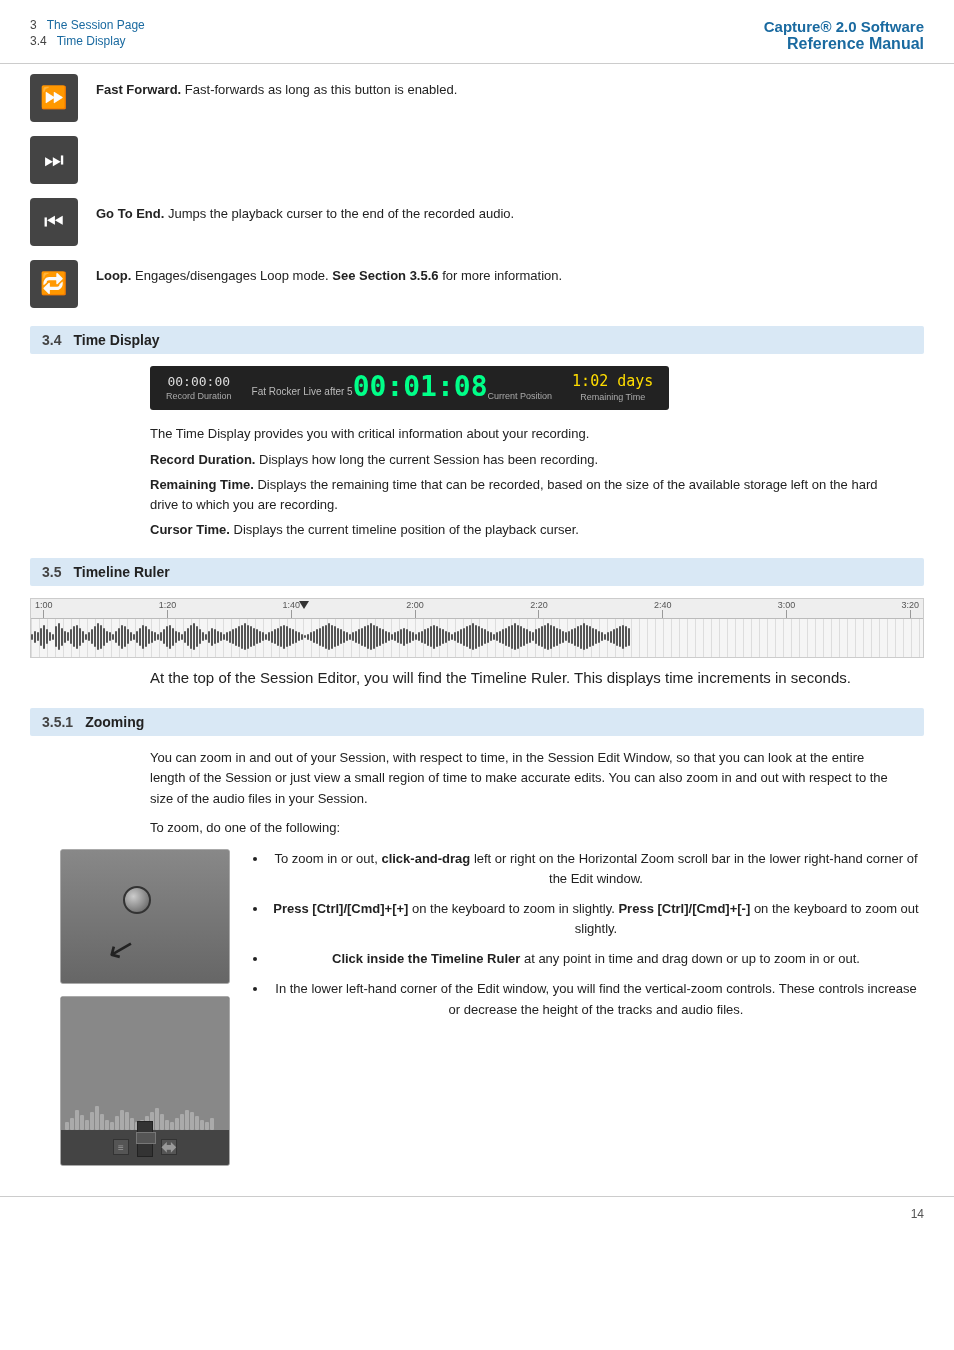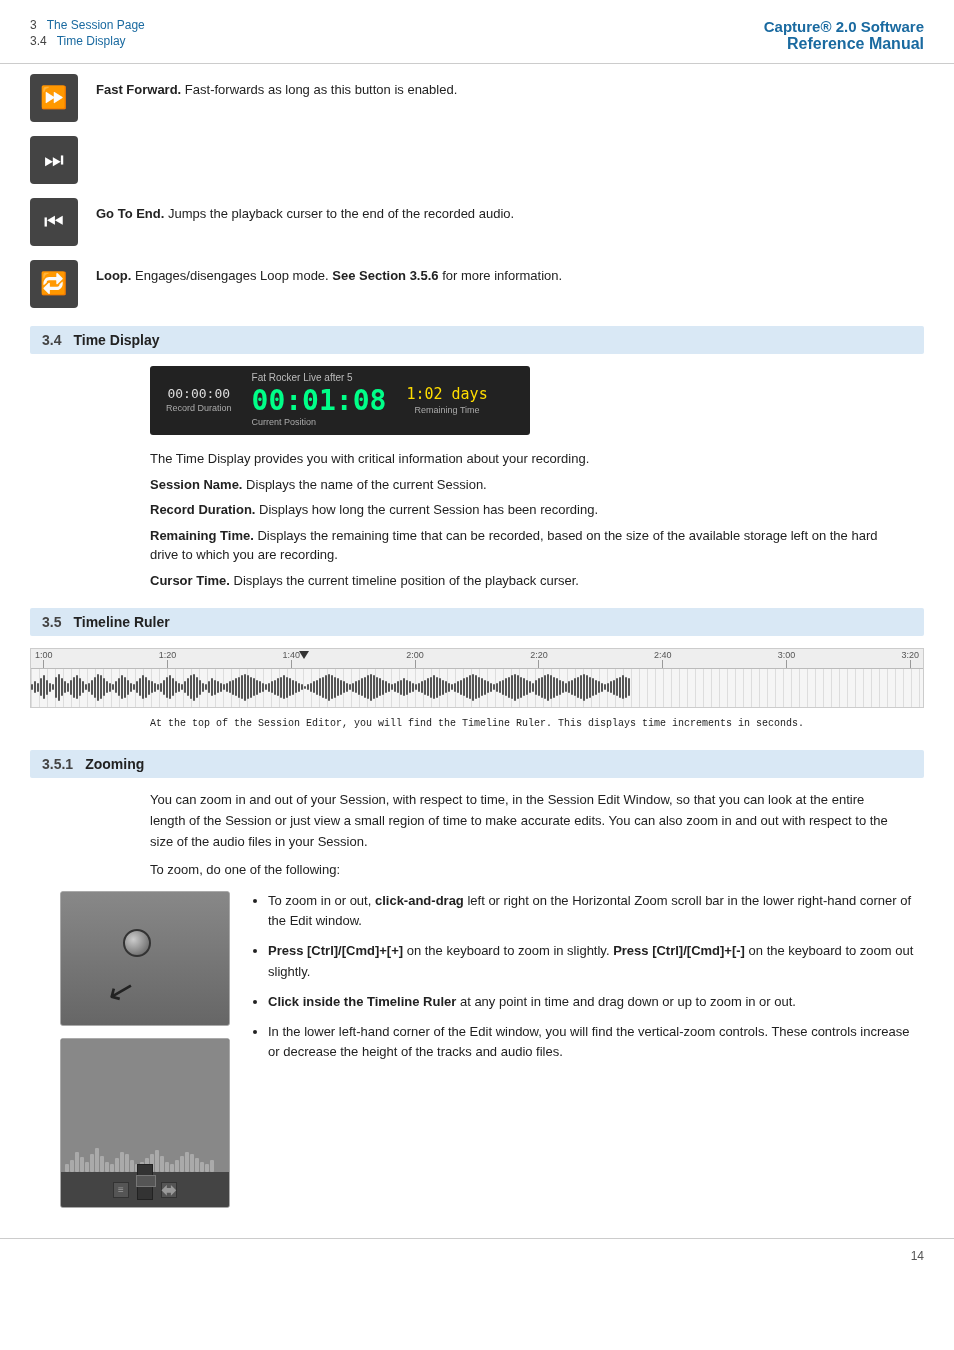--- a/index.html
+++ b/index.html
@@ -208,22 +208,21 @@
       height: 0;
       border-left: 5px solid transparent;
       border-right: 5px solid transparent;
       border-top: 8px solid #333;
     }
 
     .ruler-description {
       margin-left: 120px;
       margin-right: 30px;
       line-height: 1.6;
-      font-size: 10px;
-      font-family: Liberation Mono, monospace;
+      font-size: 15px;
     }
     .ruler-description b { font-weight: bold; }
     .ruler-description p { margin-bottom: 8px; }
 
     
     .subsection-header {
       background: #d9e8f5;
       padding: 6px 12px;
       margin: 18px 0 12px 0;
       display: flex;
@@ -284,20 +283,21 @@
       display: flex;
       flex-direction: column;
     }
 
     .bullets-col {
       flex: 1;
     }
     .bullets-col ul {
       padding-left: 18px;
       list-style: disc;
+      text-align: center;
     }
     .bullets-col li {
       margin-bottom: 10px;
       line-height: 1.55;
       font-size: 13px;
     }
     .bullets-col b { font-weight: bold; }
 
     
     .page-footer {
@@ -373,35 +373,34 @@
     <span class="section-number">3.4</span>
     <span class="section-title">Time Display</span>
   </div>
 
   <div class="time-display-container">
     <div class="time-display-widget">
       <div class="time-display-inner">
         <div class="td-value">00:00:00</div>
         <div class="td-label">Record Duration</div>
       </div>
-      <div style="display:flex; flex-direction:column; align-items:flex-start;">
+      <div style="display:flex; align-items:flex-end;">
         <div style="font-size:10px; color:#bbb; margin-bottom:4px;">Fat Rocker Live after 5</div>
         <div class="td-value-large">00:01:08</div>
         <div class="td-label">Current Position</div>
       </div>
       <div class="time-display-inner">
         <div class="td-value-accent">1:02 days</div>
         <div class="td-label">Remaining Time</div>
       </div>
     </div>
   </div>
 
   <div id="td-descriptions">
       <p class="td-description">The Time Display provides you with critical information about your recording.</p>
-      <p class="td-description"><b>Session Name.</b> Displays the name of the current Session.</p>
       <p class="td-description"><b>Record Duration.</b> Displays how long the current Session has been recording.</p>
       <p class="td-description"><b>Remaining Time.</b> Displays the remaining time that can be recorded, based on the size of the available storage left on the hard drive to which you are recording.</p>
       <p class="td-description"><b>Cursor Time.</b> Displays the current timeline position of the playback curser.</p>
     </div>
 
   <div class="section-header">
     <span class="section-number">3.5</span>
     <span class="section-title">Timeline Ruler</span>
   </div>
 

